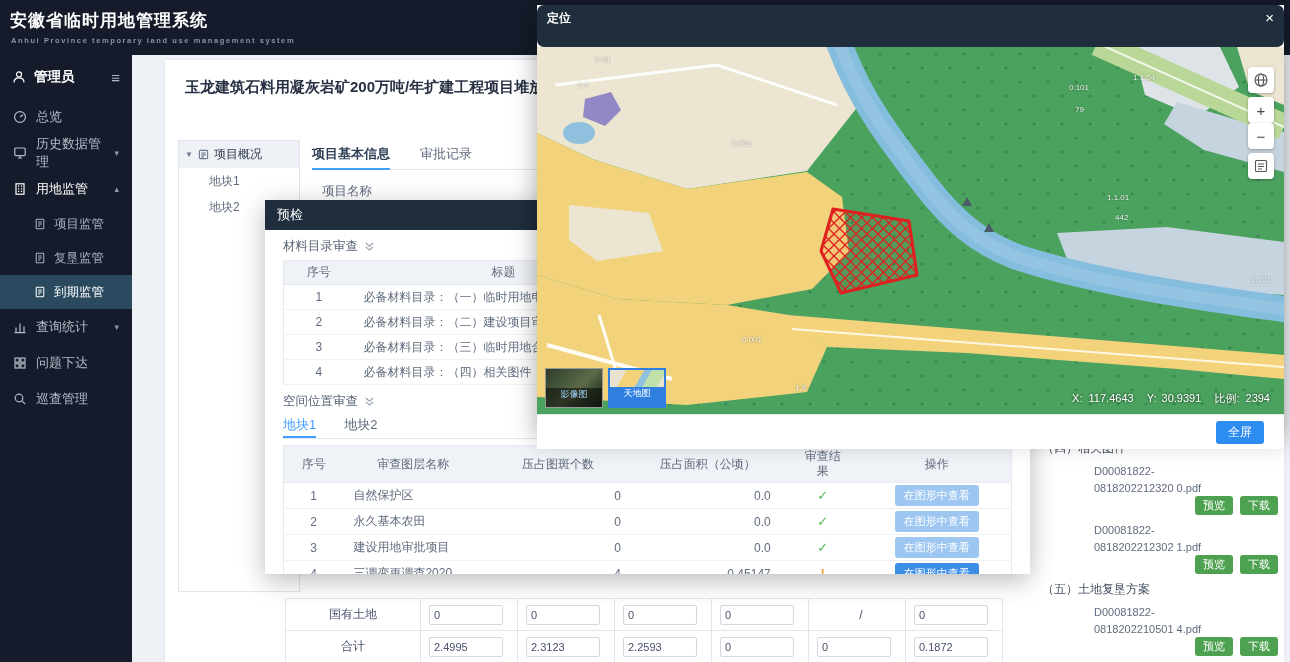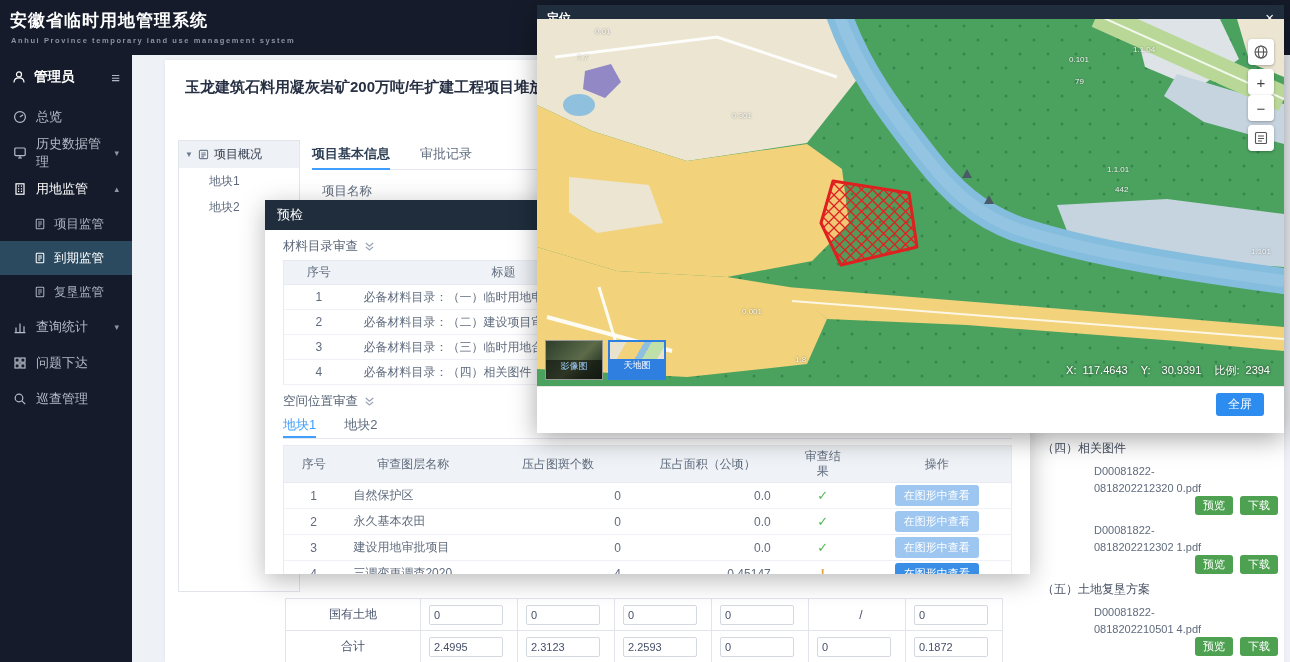--- a/index.html
+++ b/index.html
@@ -78,21 +78,21 @@
   table.sp td.c { text-align:center; }
   table.sp td.l { padding-left:10px; }
   table.sp td.r { text-align:right; padding-right:12px; }
   .res-pass { color:#53b654; font-weight:bold; font-size:13px; }
   .res-warn { color:#e8a23d; font-weight:bold; font-size:13px; }
   .btn-view { display:inline-block; padding:3px 9px; font-size:11px; color:#fff; background:#9dc6f0; border-radius:3px; cursor:pointer; }
   .btn-view.strong { background:#3a8ee6; }
 
   
   .map-modal { position:absolute; left:537px; top:5px; width:747px; height:428px; background:#fff; z-index:20; box-shadow:0 6px 24px rgba(0,0,0,.35); }
-  .map-header { height:14px; line-height:26px; background:#1f2d3d; color:#fff; font-size:12px; font-weight:bold; padding:0 10px; position:relative; }
+  .map-header { height:42px; line-height:26px; background:#1f2d3d; color:#fff; font-size:12px; font-weight:bold; padding:0 10px; position:relative;border-radius:7px; }
   .map-close { position:absolute; right:10px; top:0; color:#fff; font-size:15px; cursor:pointer; font-weight:normal; }
   .map-area { position:relative; width:747px; height:367px; overflow:hidden; background:#4ba25f; }
   .map-svg { position:absolute; left:0; top:0; width:747px; height:367px; }
   .map-label { position:absolute; font-size:8px; color:rgba(255,255,255,.92); text-shadow:0 0 2px rgba(0,0,0,.55); white-space:nowrap; }
   .map-ctl { position:absolute; right:10px; width:26px; height:26px; background:#fff; border-radius:4px; box-shadow:0 1px 3px rgba(0,0,0,.3); display:flex; align-items:center; justify-content:center; font-size:15px; color:#444; cursor:pointer; }
   .map-ctl svg { stroke:#555; fill:none; stroke-width:1.1; }
   .thumbs { position:absolute; left:8px; bottom:6px; display:flex; gap:5px; }
   .thumb { position:relative; width:58px; height:40px; border:1px solid #999; cursor:pointer; overflow:hidden; }
   .thumb.sat { background:linear-gradient(135deg,#2e3d2a 0%,#4a5b3f 35%,#5d6b49 55%,#37462f 75%,#243020 100%); }
   .thumb.vec { border:2px solid #2f7fe0; background:linear-gradient(120deg,#e8e2cf 0% 22%,#f2d37c 22% 46%,#8fc0dd 46% 56%,#bfe0a8 56% 76%,#e8e2cf 76% 100%); }
@@ -160,37 +160,37 @@
 
     <div class="side-sub">
       <span class="sicon">
         <svg width="12" height="12" viewBox="0 0 14 14">
             <rect x="2.6" y="1.4" width="8.8" height="11.2" rx="1"></rect>
             <path d="M4.8 4.6h4.4M4.8 7h4.4M4.8 9.4h2.6"></path>
           </svg>
       </span>
       <span>项目监管</span>
     </div>
-    <div class="side-sub active">
+    <div class="side-sub">
       <span class="sicon">
         <svg width="12" height="12" viewBox="0 0 14 14">
             <rect x="2.6" y="1.4" width="8.8" height="11.2" rx="1"></rect>
             <path d="M4.8 4.6h4.4M4.8 7h4.4M4.8 9.4h2.6"></path>
           </svg>
       </span>
-      <span>到期监管</span>
-    </div>
-    <div class="side-sub">
+      <span>复垦监管</span>
+    </div>
+    <div class="side-sub active">
       <span class="sicon">
         <svg width="12" height="12" viewBox="0 0 14 14">
             <rect x="2.6" y="1.4" width="8.8" height="11.2" rx="1"></rect>
             <path d="M4.8 4.6h4.4M4.8 7h4.4M4.8 9.4h2.6"></path>
           </svg>
       </span>
-      <span>复垦监管</span>
+      <span>到期监管</span>
     </div>
 
     <div class="side-item">
       <span class="sicon">
         <svg width="14" height="14" viewBox="0 0 14 14">
             <path d="M3 12V7.6M7 12V3.6M11 12V6.2M1.6 12.6h10.8"></path>
           </svg>
       </span>
       <span>查询统计</span>
       <span class="chev">▾</span>
@@ -506,21 +506,21 @@
         </div>
         <div class="thumb vec">
           <span class="thumb-label">天地图</span>
         </div>
       </div>
 
       <div class="map-coords">
         <span>X:</span>
         <span style="margin-left:3px">117.4643</span>
         <span>Y:</span>
-        <span style="margin-left:8px">30.9391</span>
+        <span style="margin-left:2px">30.9391</span>
         <span>比例:</span>
         <span style="margin-left:3px">2394</span>
       </div>
     </div>
 
     <div class="map-footer">
       <span class="btn-full">全屏</span>
     </div>
   </div>
 

